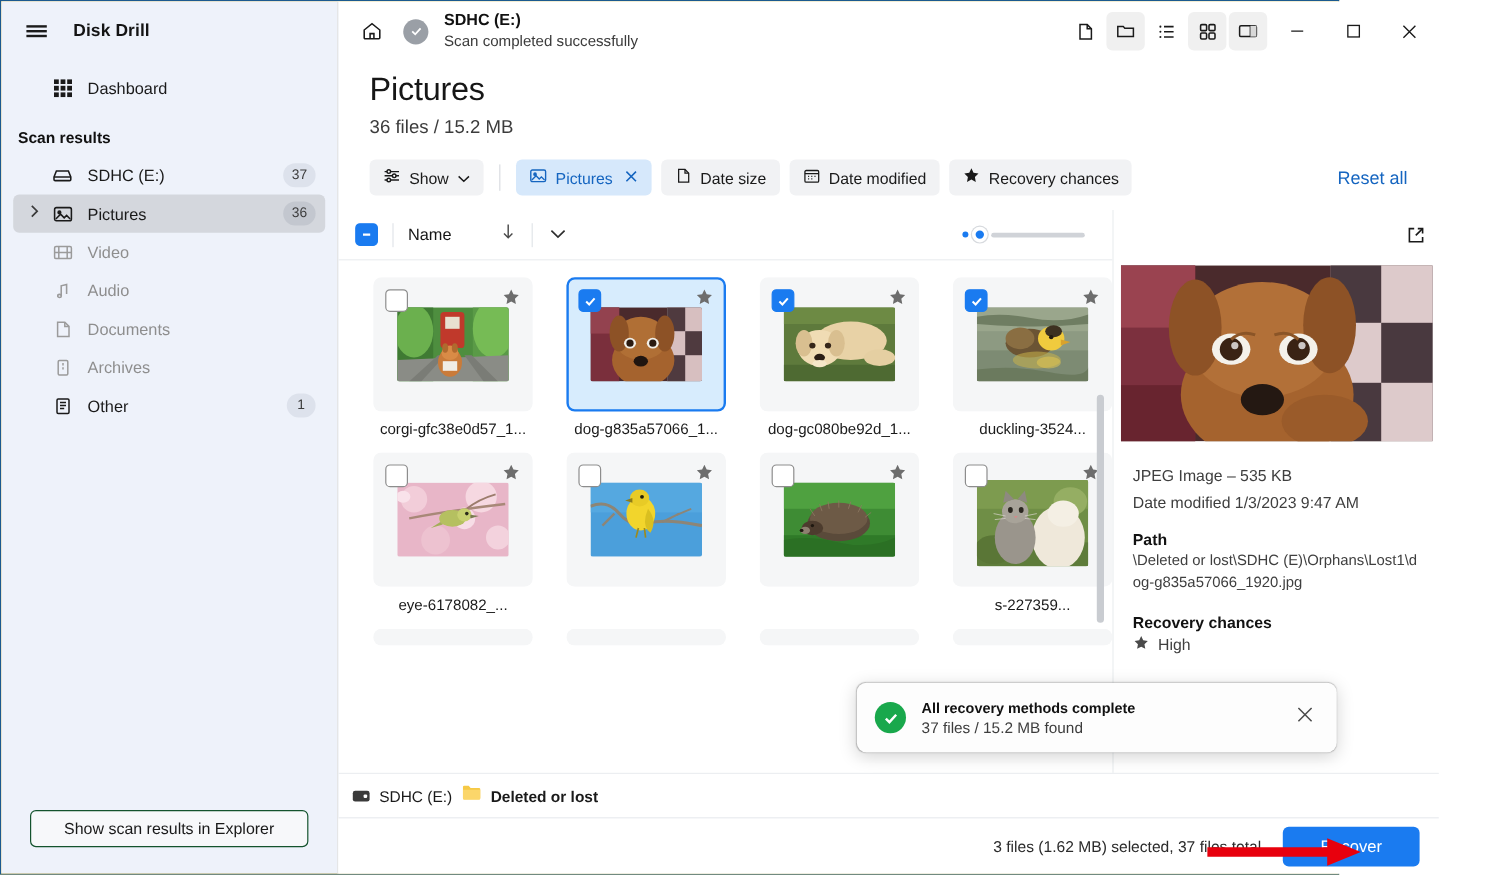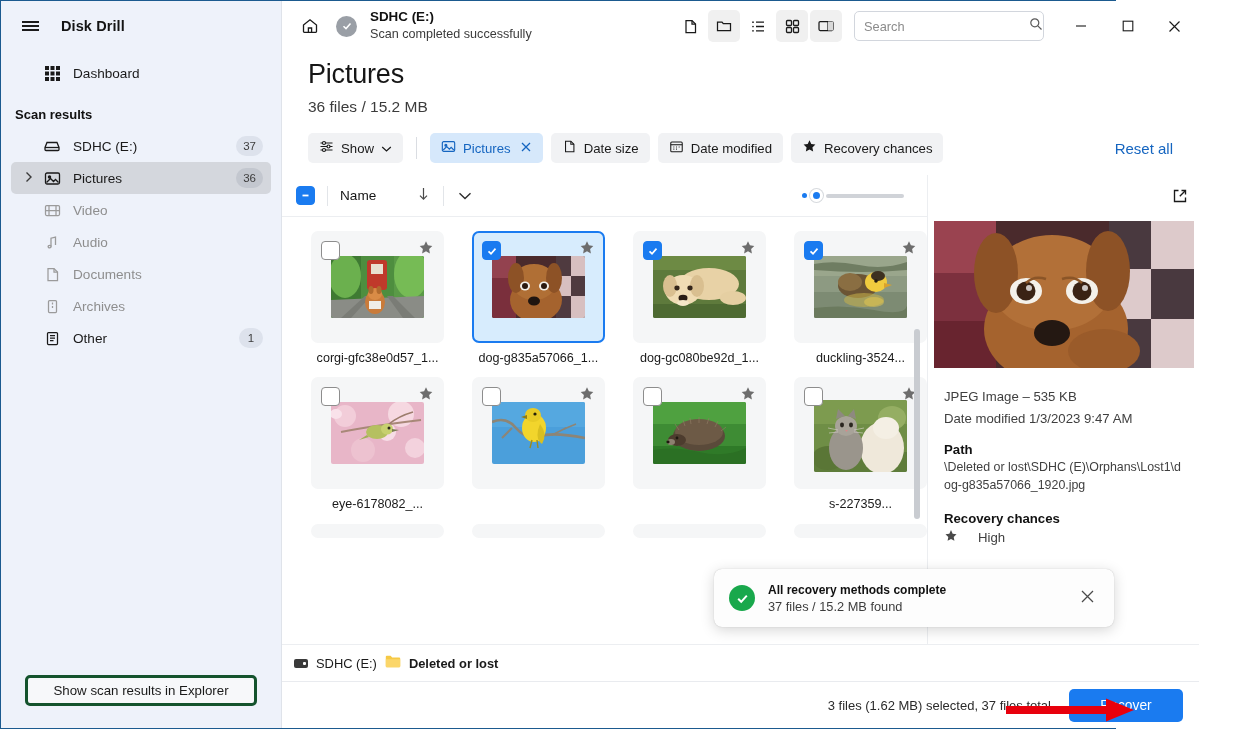--- a/index.html
+++ b/index.html
@@ -44,21 +44,21 @@
   .sb-item.dim .lbl { color: #8e8e8e; }
   .sb-item.dim .ico svg { stroke: #9b9b9b; }
   .sb-item.sel { background: #d4d7dd; }
   .sb-item.sel .badge { background: #c3c7cf; }
   .sb-item .caret { position: absolute; left: 14px; top: 50%; transform: translateY(-50%); }
   .sb-section { font-size: 13px; font-weight: 700; color: #111; padding: 12px 0 8px 14px; }
   .sb-dash { margin-top: 6px; margin-bottom: 6px; }
   .sb-spacer { flex: 1; }
   .sb-bottom { padding: 10px 24px 22px 24px; }
   .explorer-btn {
-    width: 100%; height: 31px; border: 3px solid #14532d; border-radius: 5px;
+    width: 100%; height: 31px; border: 1px solid #14532d; border-radius: 5px;
     background: #f7f8fa; font-size: 13.3px; color: #1a1a1a; cursor: pointer;
     font-family: "Liberation Sans", sans-serif;
   }
 
   
   .main {
     flex: 1; height: 727px; background: #fff;
     display: flex; flex-direction: column;
     border-left: 1px solid #dfe3ea;
     position: relative;
@@ -170,21 +170,21 @@
     display: flex; flex-direction: column; background: #fff; overflow: hidden;
   }
   .detail-top { height: 46px; display: flex; align-items: center; justify-content: flex-end; padding-right: 10px; }
   .det-img { width: 260px; height: 147px; margin: 0 auto; overflow: hidden; }
   .det-img svg { display:block; width: 100%; height: 100%; }
   .det-body { padding: 14px 16px 0 16px; }
   .det-name { font-size: 15.3px; font-weight: 700; color: #121212; letter-spacing: -.2px; }
   .det-meta { font-size: 13.2px; color: #3f3f3f; margin-top: 7px; }
   .det-h { font-size: 13.2px; font-weight: 700; color: #121212; margin-top: 16px; }
   .det-path { font-size: 12.4px; color: #3f3f3f; line-height: 1.45; margin-top: 2px; word-break: break-all; }
-  .det-rc { font-size: 13.2px; color: #3f3f3f; margin-top: 3px; display: flex; align-items: center; gap: 20px; }
+  .det-rc { font-size: 13.2px; color: #3f3f3f; margin-top: 3px; display: flex; align-items: center; gap: 7px; }
 
   
   .statusbar {
     height: 37px; border-top: 1px solid #eceef1; display: flex; align-items: center;
     padding-left: 12px; gap: 8px; flex-shrink: 0;
   }
   .sbar-txt { font-size: 12.9px; color: #1a1a1a; }
   .sbar-txt.b { font-weight: 700; }
   .drive-ico { width: 14px; height: 9px; border-radius: 2px; background: #3a3a3a; position: relative; }
   .drive-ico::after { content:""; position:absolute; right:2px; top:3px; width:3px; height:3px; background:#fff; border-radius:1px; }
@@ -388,29 +388,20 @@
           </svg>
         </div>
         <div class="tb-icobtn active">
           <svg width="18" height="18" viewBox="0 0 18 18" fill="none" stroke="#1a1a1a" stroke-width="1.25">
             <rect x="2" y="4.5" width="14" height="9" rx="1.2"></rect>
             <path d="M11 4.5 V13.5"></path>
               <rect x="11" y="4.5" width="5" height="9" fill="#d8d8d8" stroke="none"></rect>
           </svg>
         </div>
 
-        <div class="search-box">
-          <input type="text" placeholder="Search" style="">
-          <span>
-            <svg width="14" height="14" viewBox="0 0 14 14" fill="none" stroke="#5a5a5a" stroke-width="1.2">
-              <circle cx="5.8" cy="5.8" r="4"></circle>
-                <path d="M8.8 8.8 L12.5 12.5"></path>
-            </svg>
-          </span>
-        </div>
 
         <div class="wincontrol">
           <svg width="12" height="12" viewBox="0 0 12 12" stroke="#1a1a1a" stroke-width="1.1">
               <path d="M1 6 H11"></path>
             </svg>
         </div>
         <div class="wincontrol">
           <svg width="12" height="12" viewBox="0 0 12 12" fill="none" stroke="#1a1a1a" stroke-width="1.1">
               <rect x="1.2" y="1.2" width="9.6" height="9.6"></rect>
             </svg>

